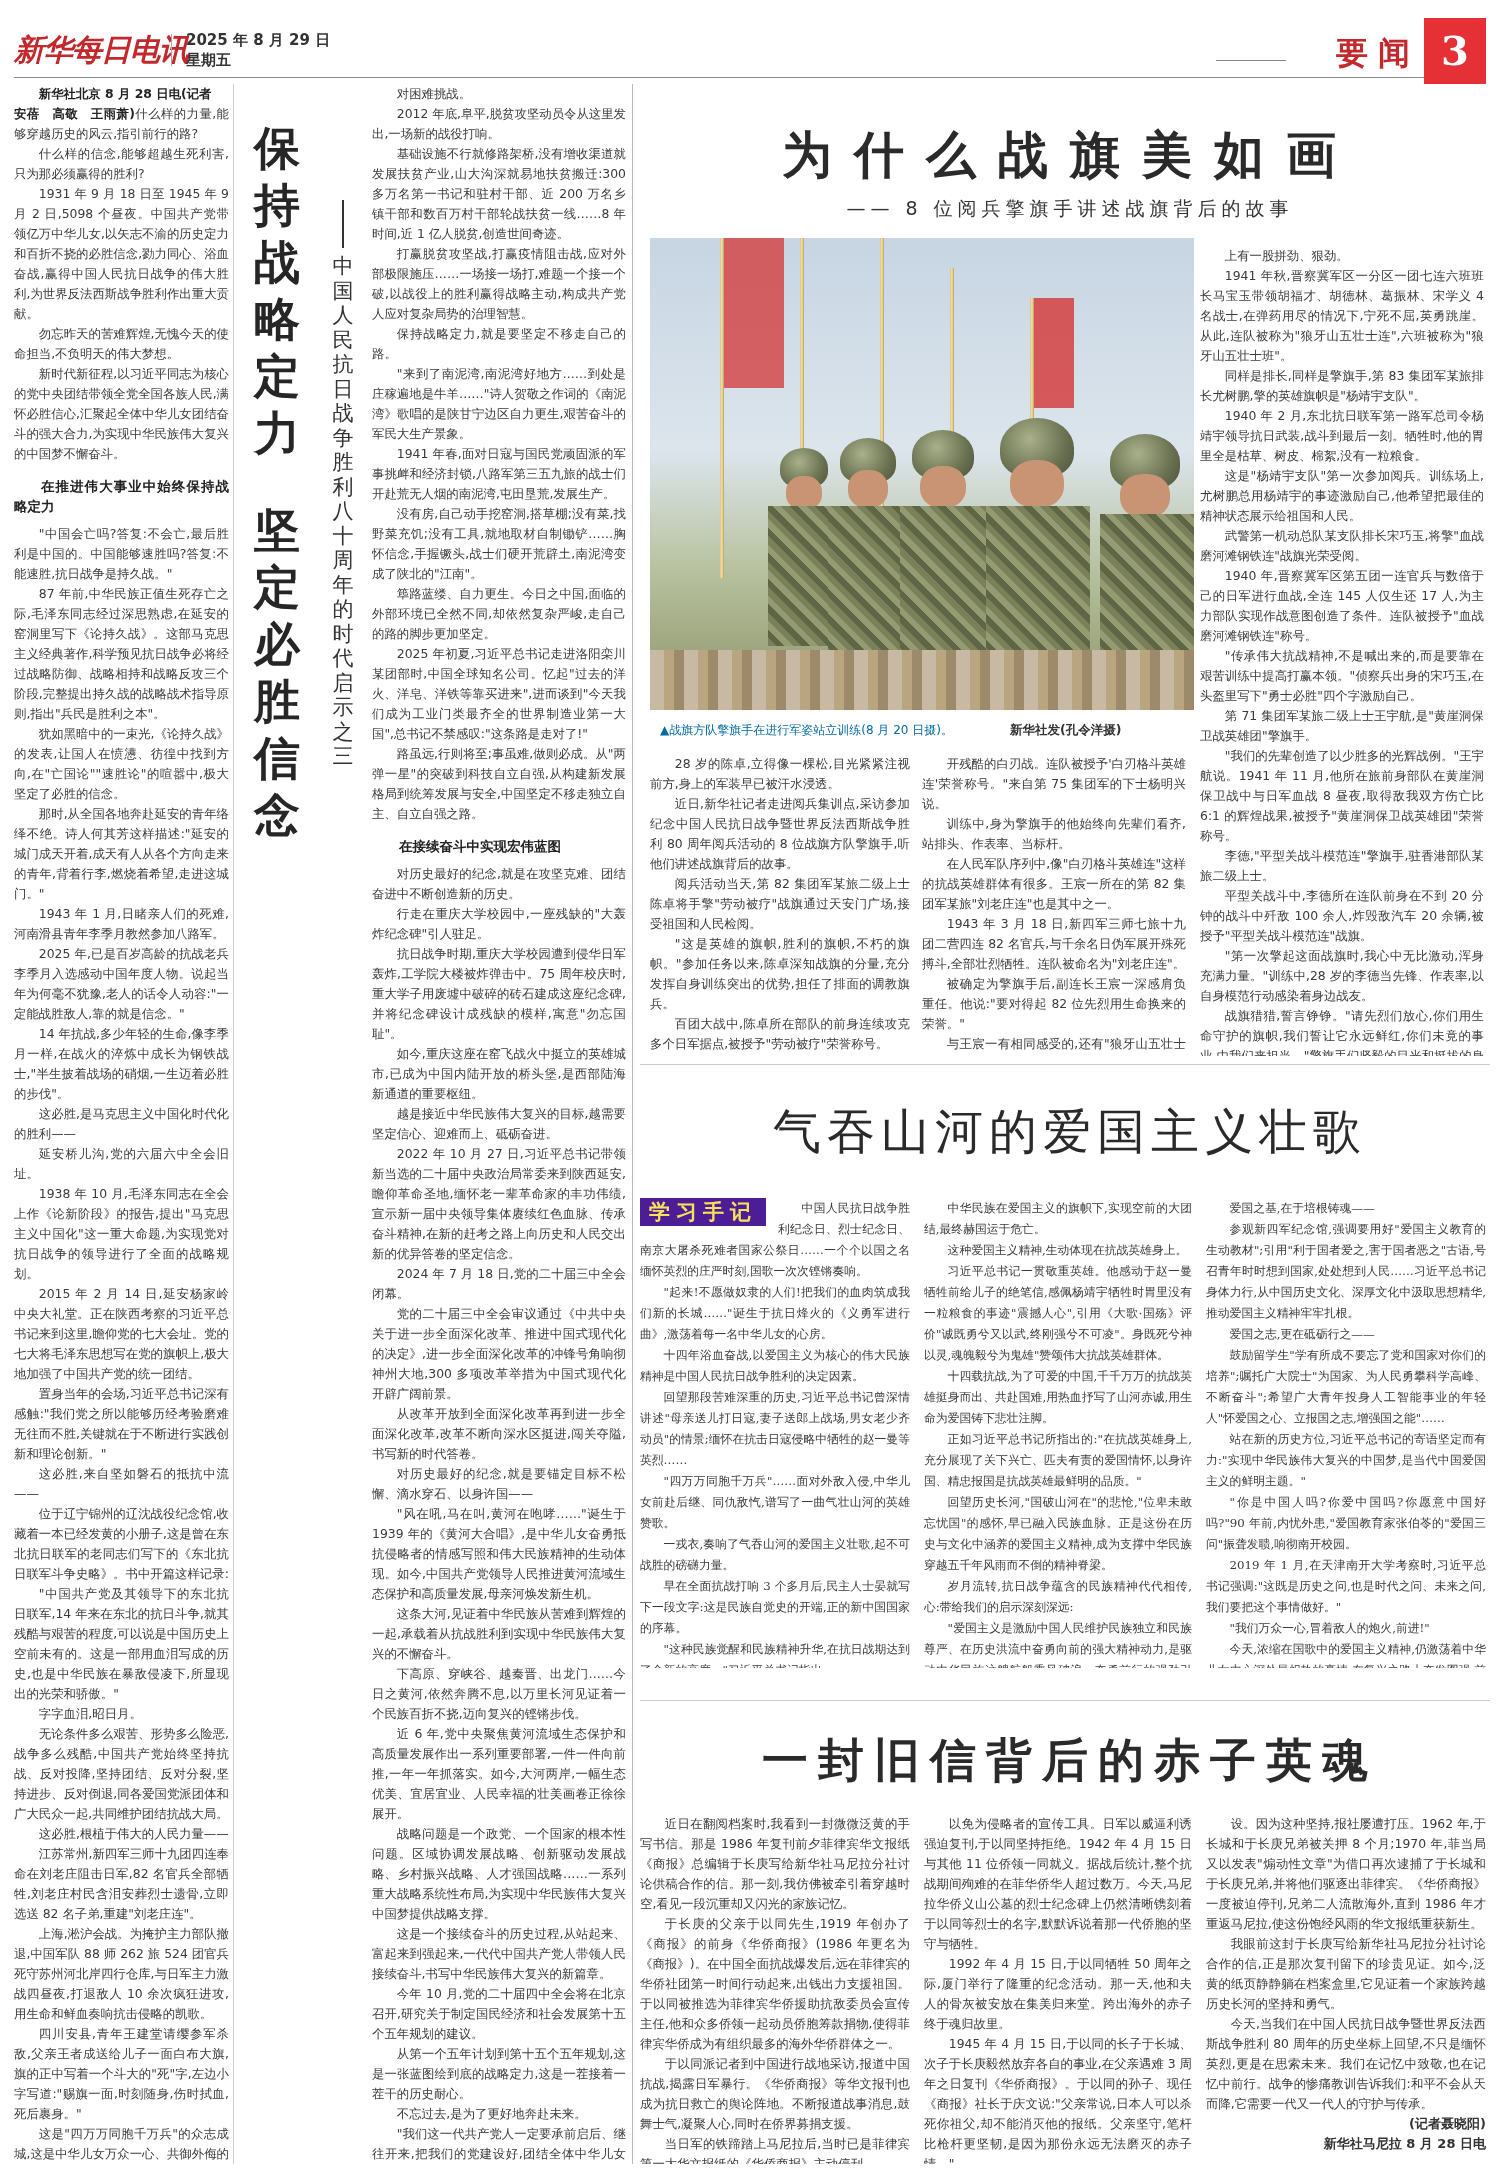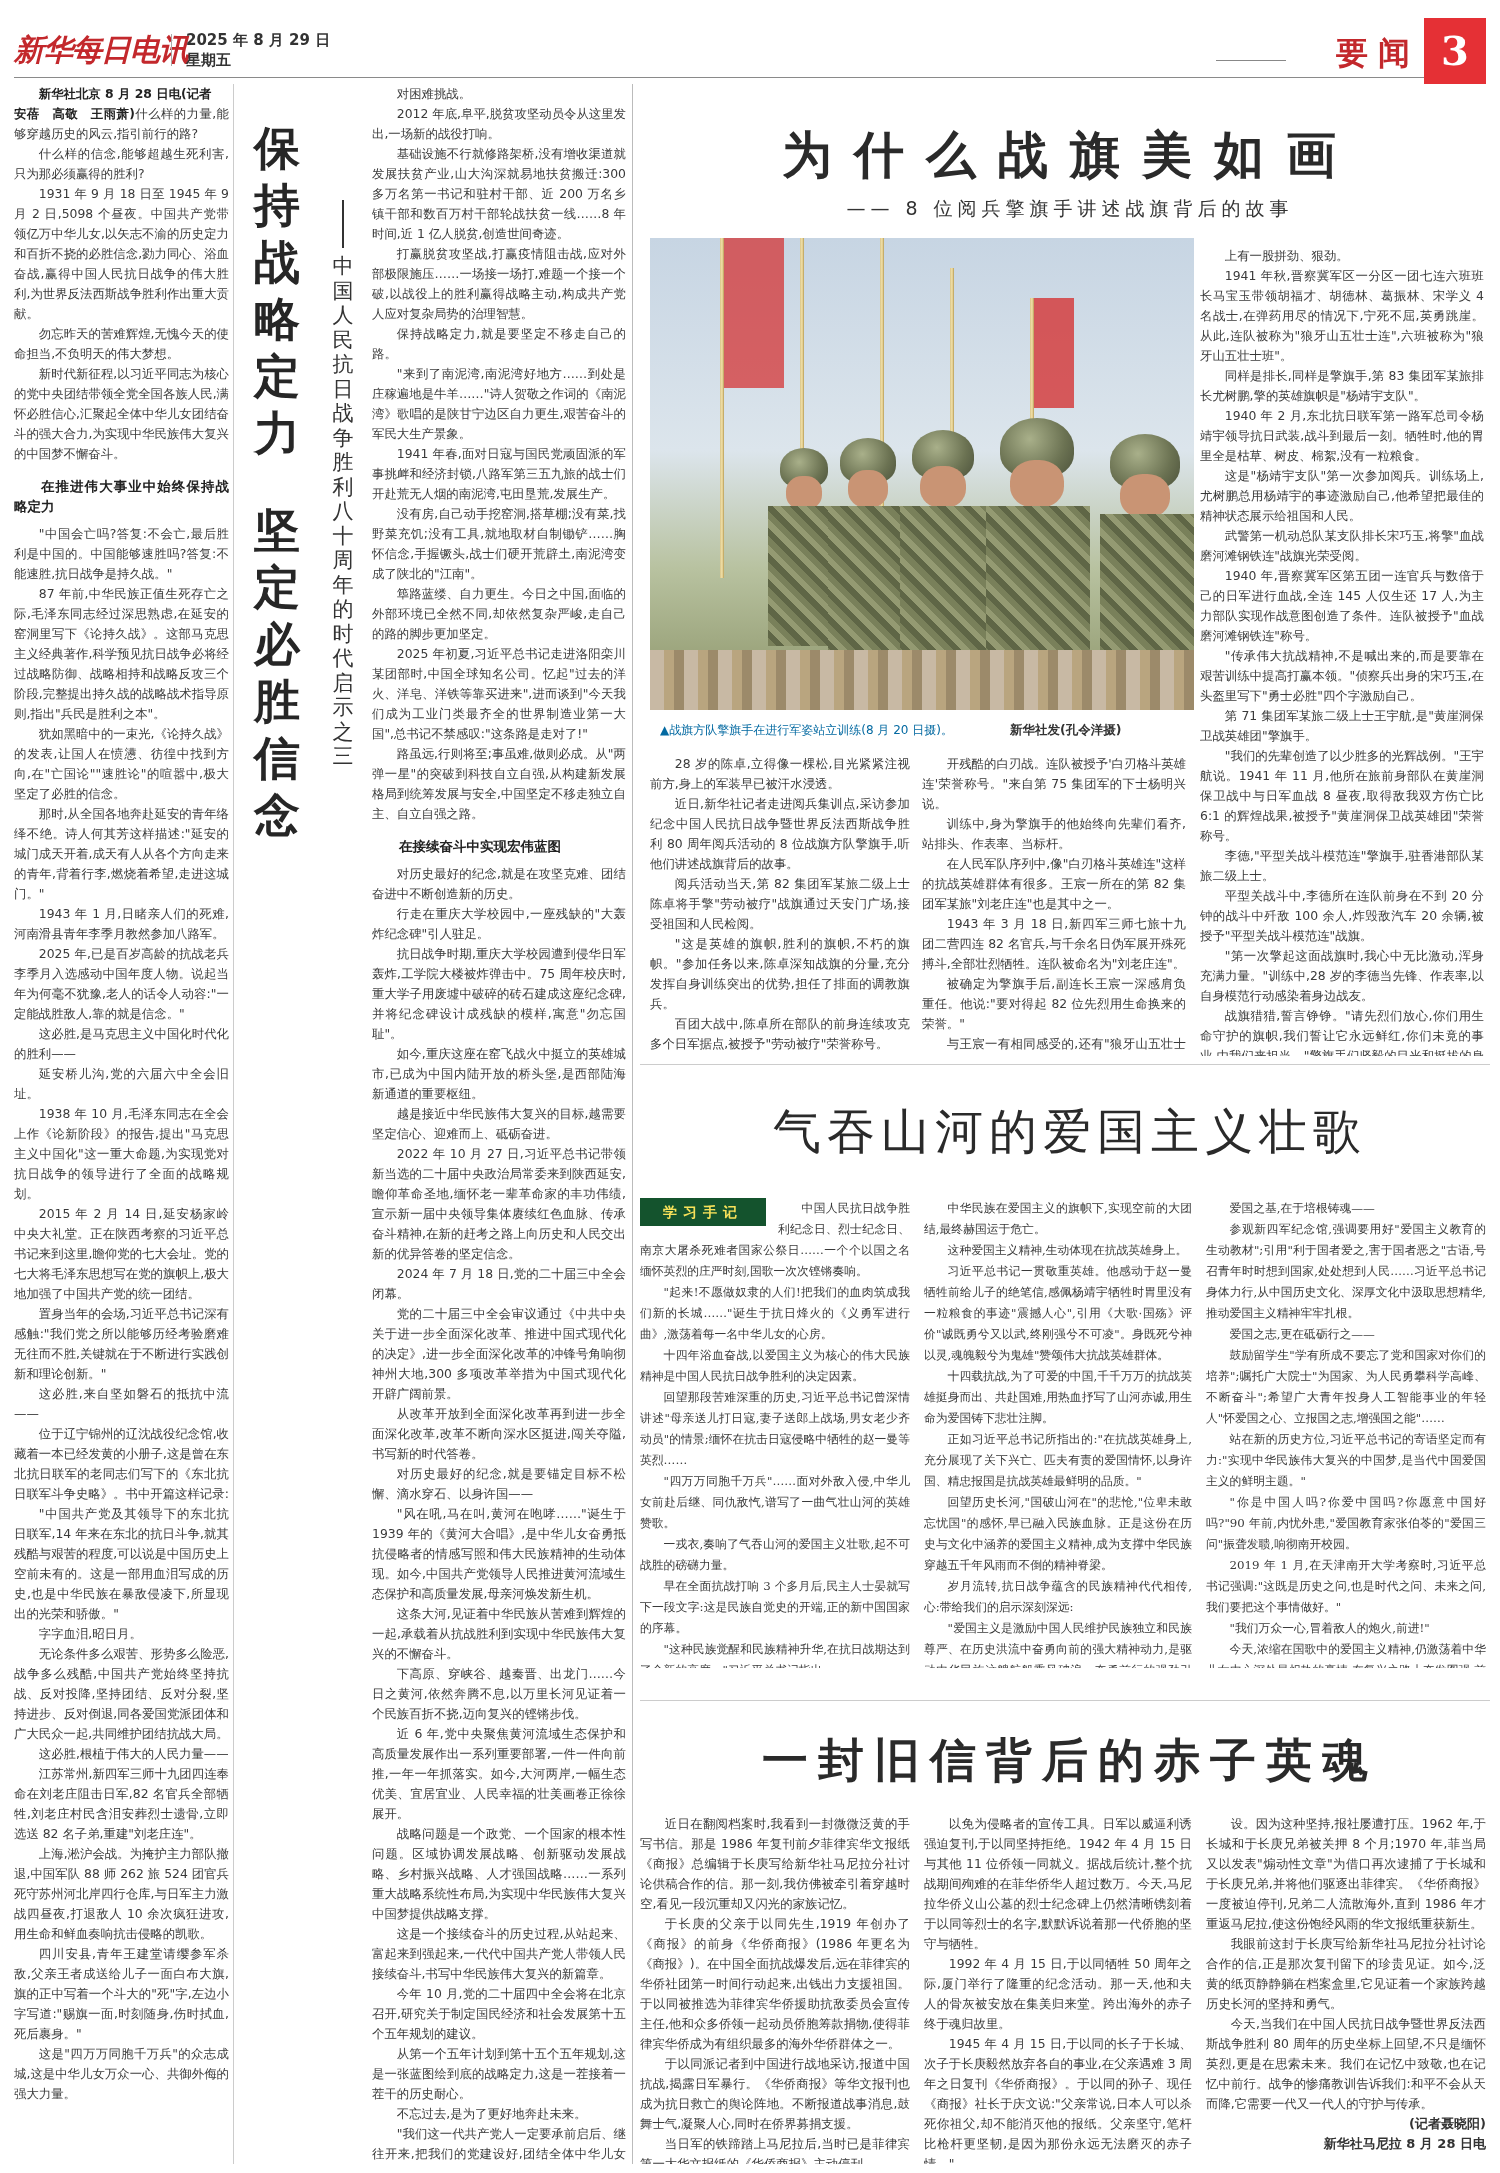--- a/index.html
+++ b/index.html
@@ -34,21 +34,21 @@
   .photo { position: absolute; left: 650px; top: 238px; width: 544px; height: 472px; overflow: hidden; background: linear-gradient(180deg, #c7d5e3 0%, #dce5ec 45%, #b8c2a0 70%, #8a9266 100%); }
   .photo .pole { position: absolute; width: 4px; background: linear-gradient(90deg,#d8c48a,#f3e2a8,#b79b55); }
   .photo .flag { position: absolute; background: #d42a2a; }
   .photo .soldier { position: absolute; border-radius: 50% 50% 40% 40%; background: radial-gradient(circle at 40% 35%, #a9b08a, #6b7252 60%, #4a503a); }
   .photo .face { position: absolute; border-radius: 45%; background: #c99474; }
   .photo .torso { position: absolute; background: repeating-linear-gradient(45deg,#79805a 0 6px,#5f6646 6px 12px,#949a72 12px 18px); }
   .photo .ground { position: absolute; left: 0; bottom: 0; width: 100%; height: 60px; background: repeating-linear-gradient(90deg,#c8b9a4 0 14px,#b9a57f 14px 24px,#9c8a6a 24px 34px); }
   .caption { position: absolute; left: 660px; top: 722px; font-size: 12px; color: #0369a1; }
   .credit { position: absolute; left: 1010px; top: 722px; font-size: 12.5px; font-weight: bold; color: #333; }
 
-  .tag-box { position: absolute; left: 640px; top: 1198px; width: 126px; height: 28px; background: #14532d; color: #f7e15a; font-weight: bold; font-size: 14px; letter-spacing: 6px; text-align: center; line-height: 28px; }
+  .tag-box { position: absolute; left: 640px; top: 1198px; width: 126px; height: 28px; background: #4c1d95; color: #f7e15a; font-weight: bold; font-size: 21px; letter-spacing: 6px; text-align: center; line-height: 28px; }
   .serif-col { font-family: "DejaVu Serif", serif; font-size: 11.8px; line-height: 21px; }
   .sign { text-align: right; font-weight: bold; font-size: 13px; color: #333; }
 </style>
 </head>
 <body>
 
 <header class="masthead">
   <div class="logo">新华每日电讯</div>
   <div class="mast-divider"></div>
   <div class="date">
@@ -87,20 +87,21 @@
   <p>勿忘昨天的苦难辉煌,无愧今天的使命担当,不负明天的伟大梦想。</p>
   <p>新时代新征程,以习近平同志为核心的党中央团结带领全党全国各族人民,满怀必胜信心,汇聚起全体中华儿女团结奋斗的强大合力,为实现中华民族伟大复兴的中国梦不懈奋斗。</p>
   <div class="sub">在推进伟大事业中始终保持战略定力</div>
   <div id="a1c1b">
       <p>"中国会亡吗?答复:不会亡,最后胜利是中国的。中国能够速胜吗?答复:不能速胜,抗日战争是持久战。"</p>
       <p>87 年前,中华民族正值生死存亡之际,毛泽东同志经过深思熟虑,在延安的窑洞里写下《论持久战》。这部马克思主义经典著作,科学预见抗日战争必将经过战略防御、战略相持和战略反攻三个阶段,完整提出持久战的战略战术指导原则,指出"兵民是胜利之本"。</p>
       <p>犹如黑暗中的一束光,《论持久战》的发表,让国人在愤懑、彷徨中找到方向,在"亡国论""速胜论"的喧嚣中,极大坚定了必胜的信念。</p>
       <p>那时,从全国各地奔赴延安的青年络绎不绝。诗人何其芳这样描述:"延安的城门成天开着,成天有人从各个方向走来的青年,背着行李,燃烧着希望,走进这城门。"</p>
       <p>1943 年 1 月,日睹亲人们的死难,河南滑县青年李季月教然参加八路军。</p>
       <p>2025 年,已是百岁高龄的抗战老兵李季月入选感动中国年度人物。说起当年为何毫不犹豫,老人的话令人动容:"一定能战胜敌人,靠的就是信念。"</p>
+      <p>14 年抗战,多少年轻的生命,像李季月一样,在战火的淬炼中成长为钢铁战士,"半生披着战场的硝烟,一生迈着必胜的步伐"。</p>
       <p>这必胜,是马克思主义中国化时代化的胜利——</p>
       <p>延安桥儿沟,党的六届六中全会旧址。</p>
       <p>1938 年 10 月,毛泽东同志在全会上作《论新阶段》的报告,提出"马克思主义中国化"这一重大命题,为实现党对抗日战争的领导进行了全面的战略规划。</p>
       <p>2015 年 2 月 14 日,延安杨家岭中央大礼堂。正在陕西考察的习近平总书记来到这里,瞻仰党的七大会址。党的七大将毛泽东思想写在党的旗帜上,极大地加强了中国共产党的统一团结。</p>
       <p>置身当年的会场,习近平总书记深有感触:"我们党之所以能够历经考验磨难无往而不胜,关键就在于不断进行实践创新和理论创新。"</p>
       <p>这必胜,来自坚如磐石的抵抗中流——</p>
       <p>位于辽宁锦州的辽沈战役纪念馆,收藏着一本已经发黄的小册子,这是曾在东北抗日联军的老同志们写下的《东北抗日联军斗争史略》。书中开篇这样记录:</p>
       <p>"中国共产党及其领导下的东北抗日联军,14 年来在东北的抗日斗争,就其残酷与艰苦的程度,可以说是中国历史上空前未有的。这是一部用血泪写成的历史,也是中华民族在暴敌侵凌下,所显现出的光荣和骄傲。"</p>
       <p>字字血泪,昭日月。</p>
       <p>无论条件多么艰苦、形势多么险恶,战争多么残酷,中国共产党始终坚持抗战、反对投降,坚持团结、反对分裂,坚持进步、反对倒退,同各爱国党派团体和广大民众一起,共同维护团结抗战大局。</p>

